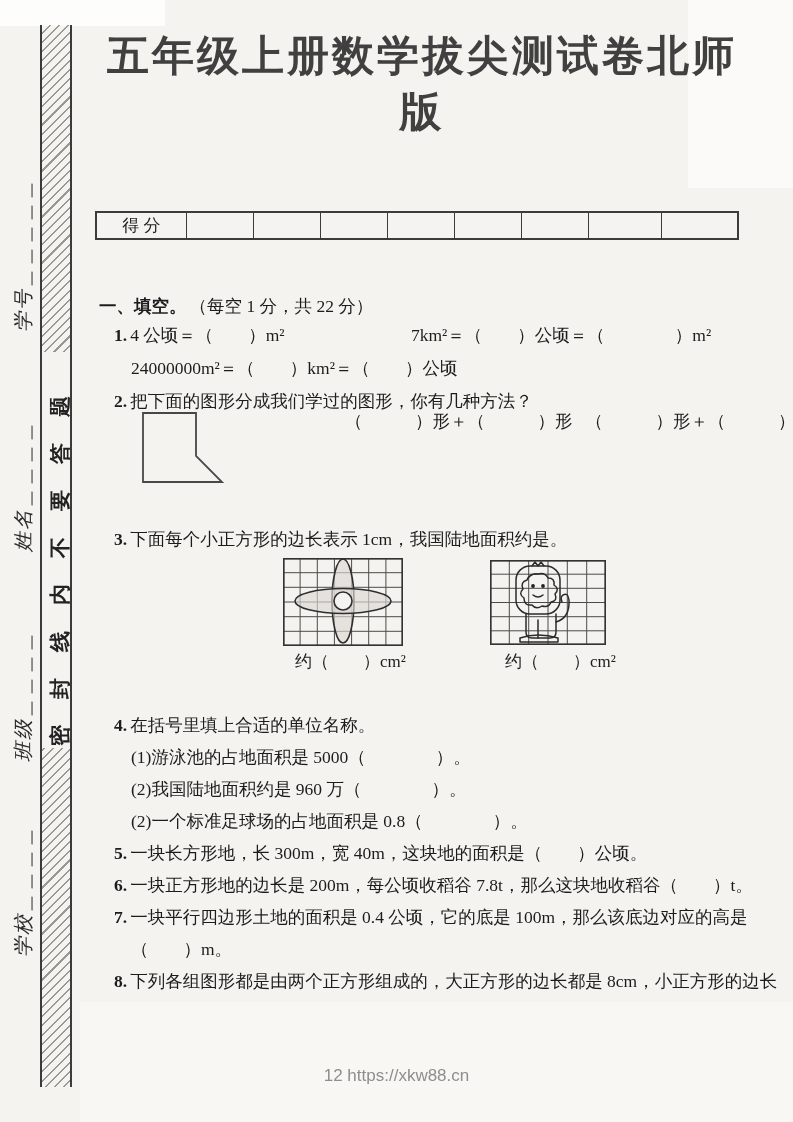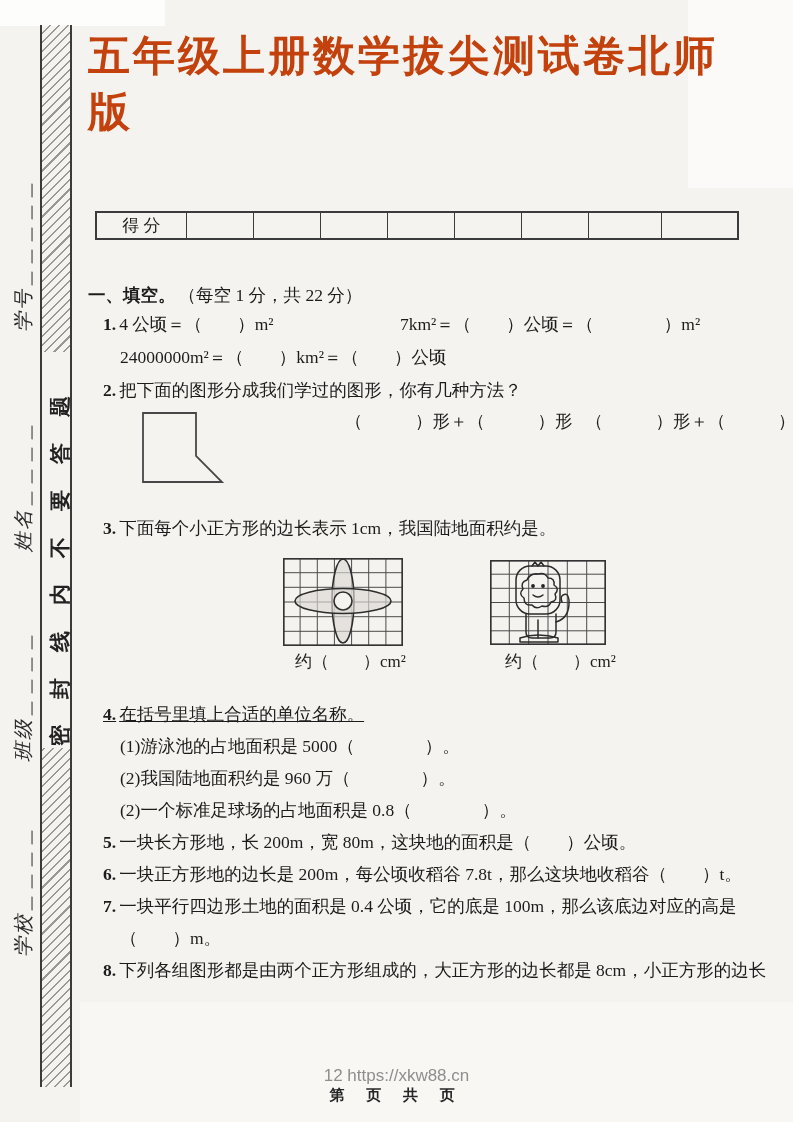--- a/index.html
+++ b/index.html
@@ -41,22 +41,23 @@
     position:absolute;left:46px;top:746px;
     transform-origin:0 0;transform:rotate(-90deg);
     white-space:nowrap;
     font-size:21px;font-weight:600;letter-spacing:26px;color:#222;
     font-family:"Liberation Serif","DejaVu Serif",serif;
   }
 
   
   .title{
     position:absolute;left:88px;top:28px;width:668px;margin:0;
-    font-family:"Liberation Sans","DejaVu Sans",sans-serif;
-    font-size:42px;font-weight:900;letter-spacing:3px;color:#c2410c;
+    text-align:center;
+    font-family:"Liberation Sans","DejaVu Sans",sans-serif;
+    font-size:42px;font-weight:900;letter-spacing:3px;color:#404040;
   }
   .subtitle{
     position:absolute;left:88px;top:100px;width:668px;margin:0;
     text-align:center;
     font-family:"Liberation Sans","DejaVu Sans",sans-serif;
     font-size:32px;font-weight:800;letter-spacing:5px;color:#111;
   }
   .meta{
     position:absolute;top:177px;right:38px;margin:0;
     font-family:"Liberation Sans","DejaVu Sans",sans-serif;
@@ -72,21 +73,21 @@
   }
   .score-table td{
     border:1.6px solid #3b3b3b;
     text-align:center;padding:0;
     height:28px;
   }
   .score-table tr.r2 td{height:25px;}
 
   
   .content{position:absolute;left:88px;top:278px;width:680px;}
-  .ln{position:absolute;left:15px;margin:0;font-size:17.5px;white-space:nowrap;}
+  .ln{position:absolute;left:15px;margin:11px;font-size:17.5px;white-space:nowrap;}
   .ln b{font-weight:700;margin-right:3px;}
   .ln.indent{left:32px;}
   .ln.head0{left:0;}
   .q1-right{position:absolute;left:297px;text-align:right;}
   .opt-col{position:absolute;left:257px;top:131px;display:flex;gap:13px;}
   .opt{font-size:17.5px;white-space:nowrap;}
   .fig{position:absolute;}
   .caption{position:absolute;font-size:17px;white-space:nowrap;}
 
   
@@ -224,38 +225,37 @@
         <path d="M36,54 v18 q0,6 6,6 h18 q6,0 6,-6 v-18"></path>
         <line x1="48" y1="60" x2="48" y2="78"></line>
         <path d="M66,62 q14,-4 13,-22 q-1,-8 -6,-5 q-3,2 -1,7"></path>
         <path d="M30,78 q18,-6 38,0 l0,4 l-38,0 z"></path>
       </g>
     </svg>
 
     <div class="caption" style="left:207px;top:372px;">约（　　）cm²</div>
     <div class="caption" style="left:417px;top:372px;">约（　　）cm²</div>
 
-    <p class="ln" style="top:424px;text-decoration:underline;">
+    <p class="ln" style="top:424px;">
       <b>4.</b><span>在括号里填上合适的单位名称。</span>
     </p>
     <p class="ln indent" style="top:456px;">(1)游泳池的占地面积是 5000（　　　　）。</p>
     <p class="ln indent" style="top:488px;">(2)我国陆地面积约是 960 万（　　　　）。</p>
     <p class="ln indent" style="top:520px;">(2)一个标准足球场的占地面积是 0.8（　　　　）。</p>
 
     <p class="ln" style="top:552px;">
-      <b>5.</b><span>一块长方形地，长 200m，宽 80m，这块地的面积是（　　）公顷。</span>
+      <b>5.</b><span>一块长方形地，长 300m，宽 40m，这块地的面积是（　　）公顷。</span>
     </p>
     <p class="ln" style="top:584px;">
       <b>6.</b><span>一块正方形地的边长是 200m，每公顷收稻谷 7.8t，那么这块地收稻谷（　　）t。</span>
     </p>
     <p class="ln" style="top:616px;">
       <b>7.</b><span>一块平行四边形土地的面积是 0.4 公顷，它的底是 100m，那么该底边对应的高是</span>
     </p>
     <p class="ln indent" style="top:648px;">（　　）m。</p>
     <p class="ln" style="top:680px;">
       <b>8.</b><span>下列各组图形都是由两个正方形组成的，大正方形的边长都是 8cm，小正方形的边长</span>
     </p>
   </div>
 
   <p class="footer-url">12 https://xkw88.cn</p>
-  <p class="footer-page">第 页 共 页</p>
 
 </div>
 
 </body></html>

